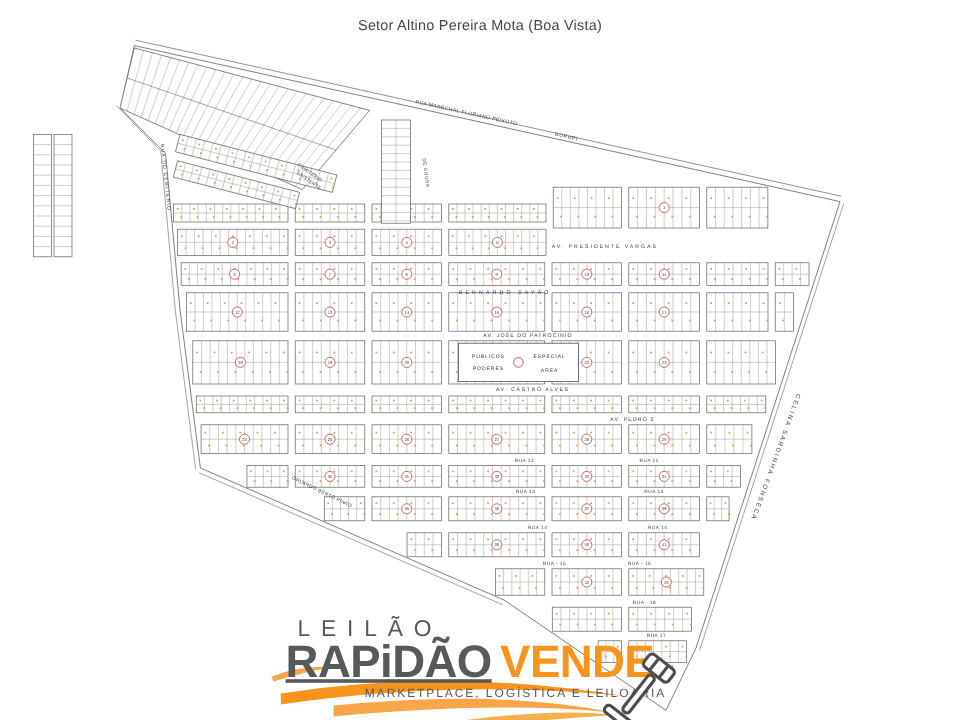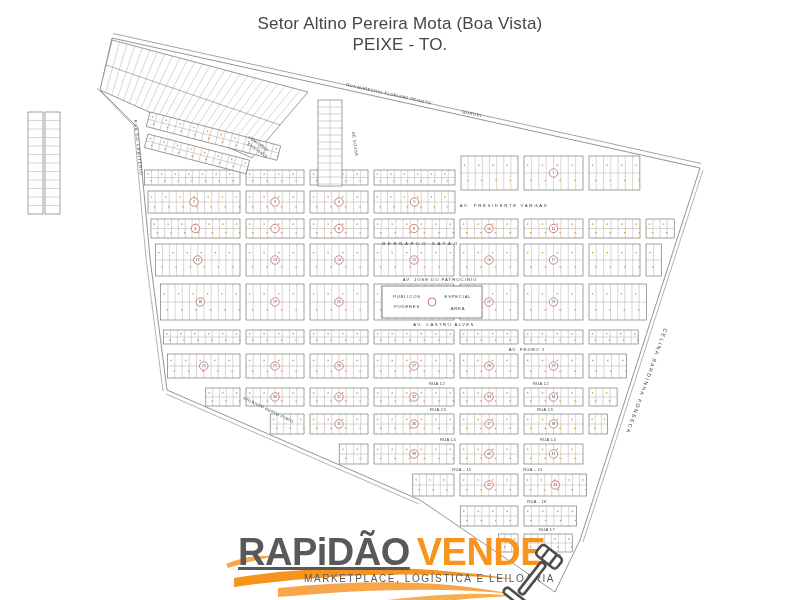--- a/index.html
+++ b/index.html
@@ -1,40 +1,39 @@
 <!DOCTYPE html>
 <html><head>
 <meta charset="utf-8">
 <style>
   html,body{margin:0;padding:0;}
   body{width:800px;height:600px;overflow:hidden;background:#ffffff;position:relative;
        font-family:"Liberation Sans",sans-serif;}
   .title{position:absolute;top:14px;left:0;width:800px;text-align:center;
-         color:#42474c;font-size:17px;line-height:1.22;letter-spacing:.2px;}
+         color:#42474c;font-size:12px;line-height:1.22;letter-spacing:.2px;}
   #map-svg{position:absolute;left:0;top:0;}
   #map-svg text{font-family:"Liberation Sans",sans-serif;fill:#3a3a3a;}
   .logo{position:absolute;left:232px;top:514px;width:352px;height:86px;}
   .logo .leilao{position:absolute;left:16px;top:0;font-size:19px;letter-spacing:9px;
                 color:#58595b;font-weight:500;}
   .logo .brand{position:absolute;left:6px;top:17px;font-size:38px;font-weight:bold;
                letter-spacing:-0.5px;white-space:nowrap;}
   .logo .brand .main{color:#58595b;text-decoration:underline;}
   .logo .brand .accent{color:#f7941d;margin-left:7px;}
   .logo .tagline{position:absolute;left:72px;top:59px;font-size:10px;letter-spacing:1.6px;
                  color:#58595b;white-space:nowrap;}
   .logo svg{position:absolute;}
   .sw{left:-12px;top:26px;}
   .gv{left:258px;top:26px;}
 </style>
 </head>
 <body>
 
 <div class="title">
   <div>Setor Altino Pereira Mota (Boa Vista)</div>
-  <div>PEIXE - TO.</div>
 </div>
 
 <svg id="map-svg" width="800" height="600" viewBox="0 0 800 600">
     <defs>
       <clipPath id="mapclip">
         <polygon points="112,38 700,168 580,540 555,592 420,500 167,390 150,258 138,128 100,90"></polygon>
       </clipPath>
     </defs>
     <polygon points="112,38 700,168 580,540 555,592 420,500 167,390 150,258 138,128 100,90" fill="none" stroke="#666666" stroke-width="0.7"></polygon>
     <line x1="113" y1="33.5" x2="701" y2="163.5" stroke="#666666" stroke-width="0.6"></line>
@@ -1737,20 +1736,21 @@
     <text x="664" y="328" font-size="5.2" letter-spacing="1.7" fill="#3a3a3a" transform="rotate(110 664 328)">CELINA SARDINHA FONSECA</text>
   </svg>
 
 <div class="logo">
   <svg class="sw" width="370" height="62" viewBox="0 0 370 62">
     <path d="M14,38 Q150,16 300,40 Q160,26 14,47 Z" fill="#f7941d"></path>
     <path d="M58,48 Q195,34 292,54 Q200,44 58,57 Z" fill="#f9a64a"></path>
     <path d="M168,60 Q250,50 292,56 Q252,58 170,66 Z" fill="#f5b04e"></path>
     <path d="M6,24 Q30,14 58,16 Q32,20 8,28 Z" fill="#f9a64a"></path>
   </svg>
+  <div class="leilao">LEILÃO</div>
   <div class="brand">
     <span class="main">RAPiDÃO</span><span class="accent">VENDE</span>
   </div>
   <div class="tagline">MARKETPLACE, LOGÍSTICA E LEILOARIA</div>
   <svg class="gv" width="90" height="74" viewBox="0 0 90 74">
     <g transform="translate(44,36) rotate(38)" stroke="#4d4d4d" stroke-width="2.6" fill="#ffffff" stroke-linejoin="round">
       <rect x="-13" y="-31" width="26" height="13" rx="3.5"></rect>
       <line x1="-5" y1="-31" x2="-5" y2="-18"></line>
       <line x1="5" y1="-31" x2="5" y2="-18"></line>
       <rect x="-3.2" y="-16" width="6.4" height="38" rx="2.8"></rect>

